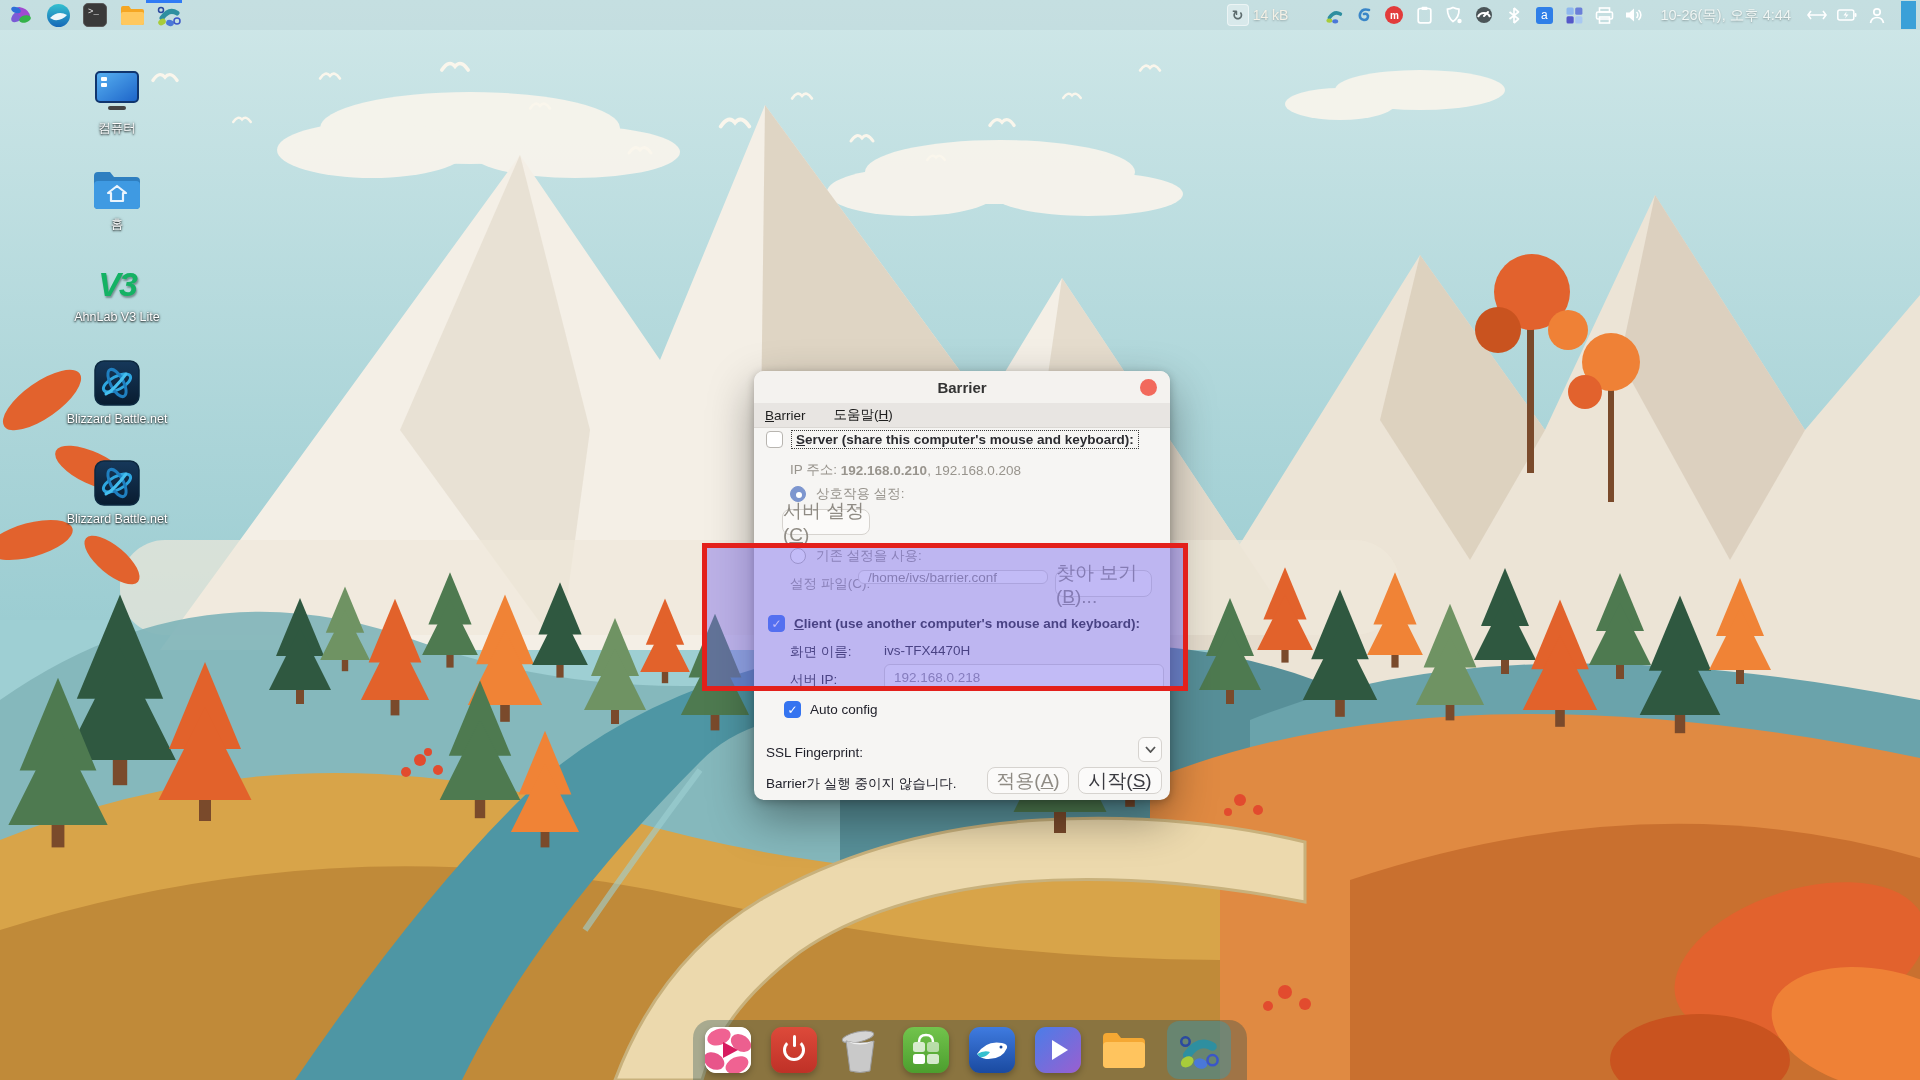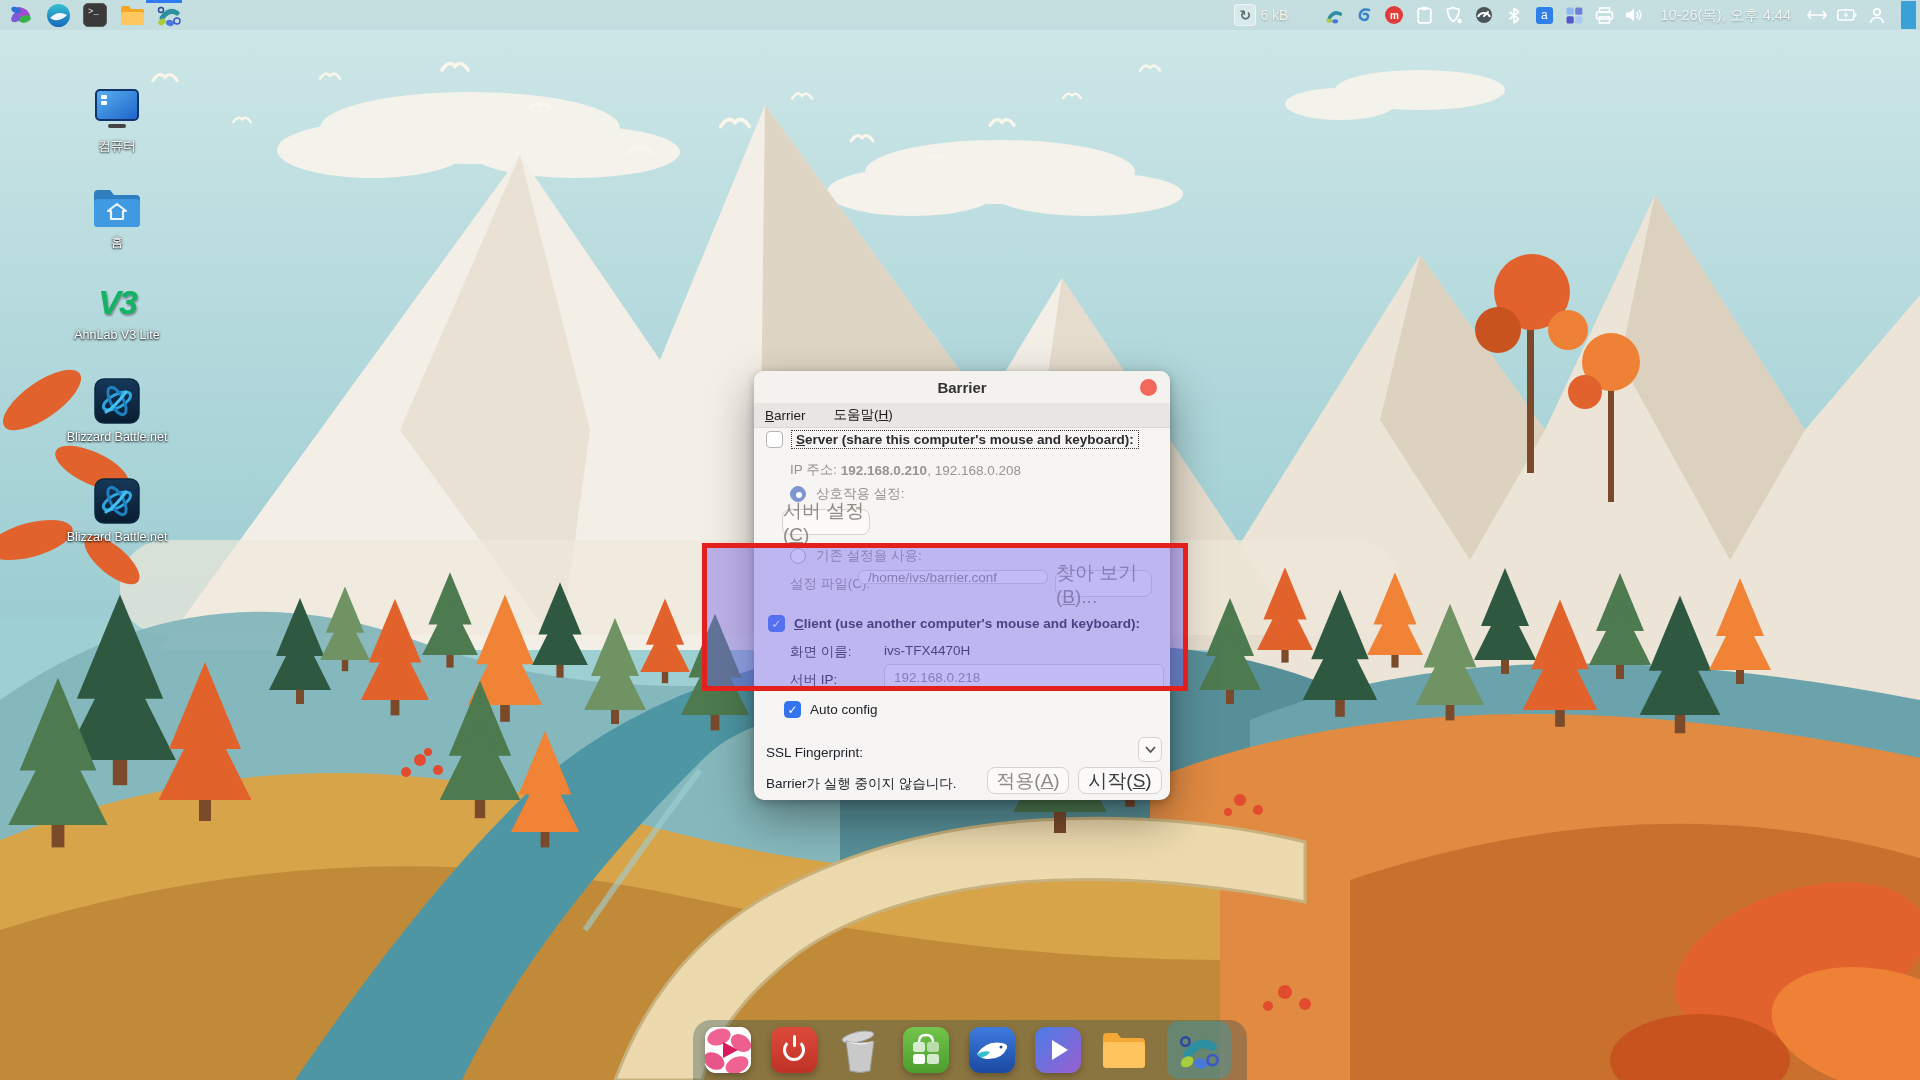--- a/index.html
+++ b/index.html
@@ -23,21 +23,21 @@
   .tray-ic { width:20px; height:20px; display:flex; align-items:center; justify-content:center; cursor:pointer; }
   .clock { color:#f0f6f4; font-size:14.5px; text-shadow:0 1px 2px rgba(0,0,0,.3); margin:16px 6px; white-space:nowrap; cursor:pointer; }
   .red-badge { width:18px; height:18px; border-radius:50%; background:#e23b3b; color:#fff; font-size:10px; font-weight:bold;
     display:flex; align-items:center; justify-content:center; }
   .a-badge { width:17px; height:17px; border-radius:3px; background:#2f7fe8; color:#fff; font-size:12px;
     display:flex; align-items:center; justify-content:center; }
   .corner-rect { width:15px; height:28px; background:#3aa0d8; margin-left:4px; cursor:pointer; }
 
   
   .desktop-icon { position:absolute; width:130px; left:52px; text-align:center; cursor:pointer; z-index:5; }
-  .desktop-icon .glyph { display:flex; justify-content:center; align-items:flex-end; height:46px;margin-top:18px; }
+  .desktop-icon .glyph { display:flex; justify-content:center; align-items:flex-end; height:46px; }
   .desktop-icon .lbl { margin-top:6px; color:#fff; font-size:12.5px; text-shadow:0 1px 2px rgba(0,0,0,.85), 0 0 3px rgba(0,0,0,.6); }
   .v3-text { font-weight:bold; font-style:italic; font-size:34px; color:#14b264; text-shadow:1px 2px 2px rgba(0,0,0,.35); letter-spacing:-2px; }
 
   
   #barrier-window { position:absolute; left:754px; top:326px; width:416px; height:429px; z-index:20;
     background:#f6f5f3; border-radius:10px; box-shadow:0 18px 45px rgba(0,0,0,.38), 0 2px 8px rgba(0,0,0,.25);margin-top:45px; }
   .titlebar { position:absolute; top:0; left:0; right:0; height:32px; background:#f4f2ef; border-radius:10px 10px 0 0;
     display:flex; align-items:center; justify-content:center; }
   .titlebar .title { font-size:15px; font-weight:600; color:#333; }
   .close-btn { position:absolute; right:13px; top:8px; width:17px; height:17px; border-radius:50%; background:#f2695c; cursor:pointer; }
@@ -268,21 +268,21 @@
         <circle cx="5" cy="8" r="2.5" fill="none" stroke="#2a4aa0" stroke-width="1.5"></circle>
         <circle cx="21" cy="19" r="3" fill="none" stroke="#3a56c8" stroke-width="1.5"></circle>
       </svg>
     </div>
   </div>
   <div class="active-indicator"></div>
 
   <div class="tray">
     <div class="net-speed-box">
       <div class="sync-box">↻</div>
-      <span class="net-speed">6 kB</span>
+      <span class="net-speed">14 kB</span>
     </div>
     <div class="tray-ic">
       <svg width="19" height="19" viewBox="0 0 26 26">
         <path d="M6,16 Q13,6 21,11" stroke="#2e8fa0" stroke-width="5" fill="none" stroke-linecap="round"></path>
         <ellipse cx="6" cy="20" rx="4" ry="3" fill="#a8cc3a"></ellipse>
           <ellipse cx="14" cy="21" rx="4" ry="3" fill="#4a78d8"></ellipse>
       </svg>
     </div>
     <div class="tray-ic">
       <svg width="17" height="17" viewBox="0 0 17 17">

